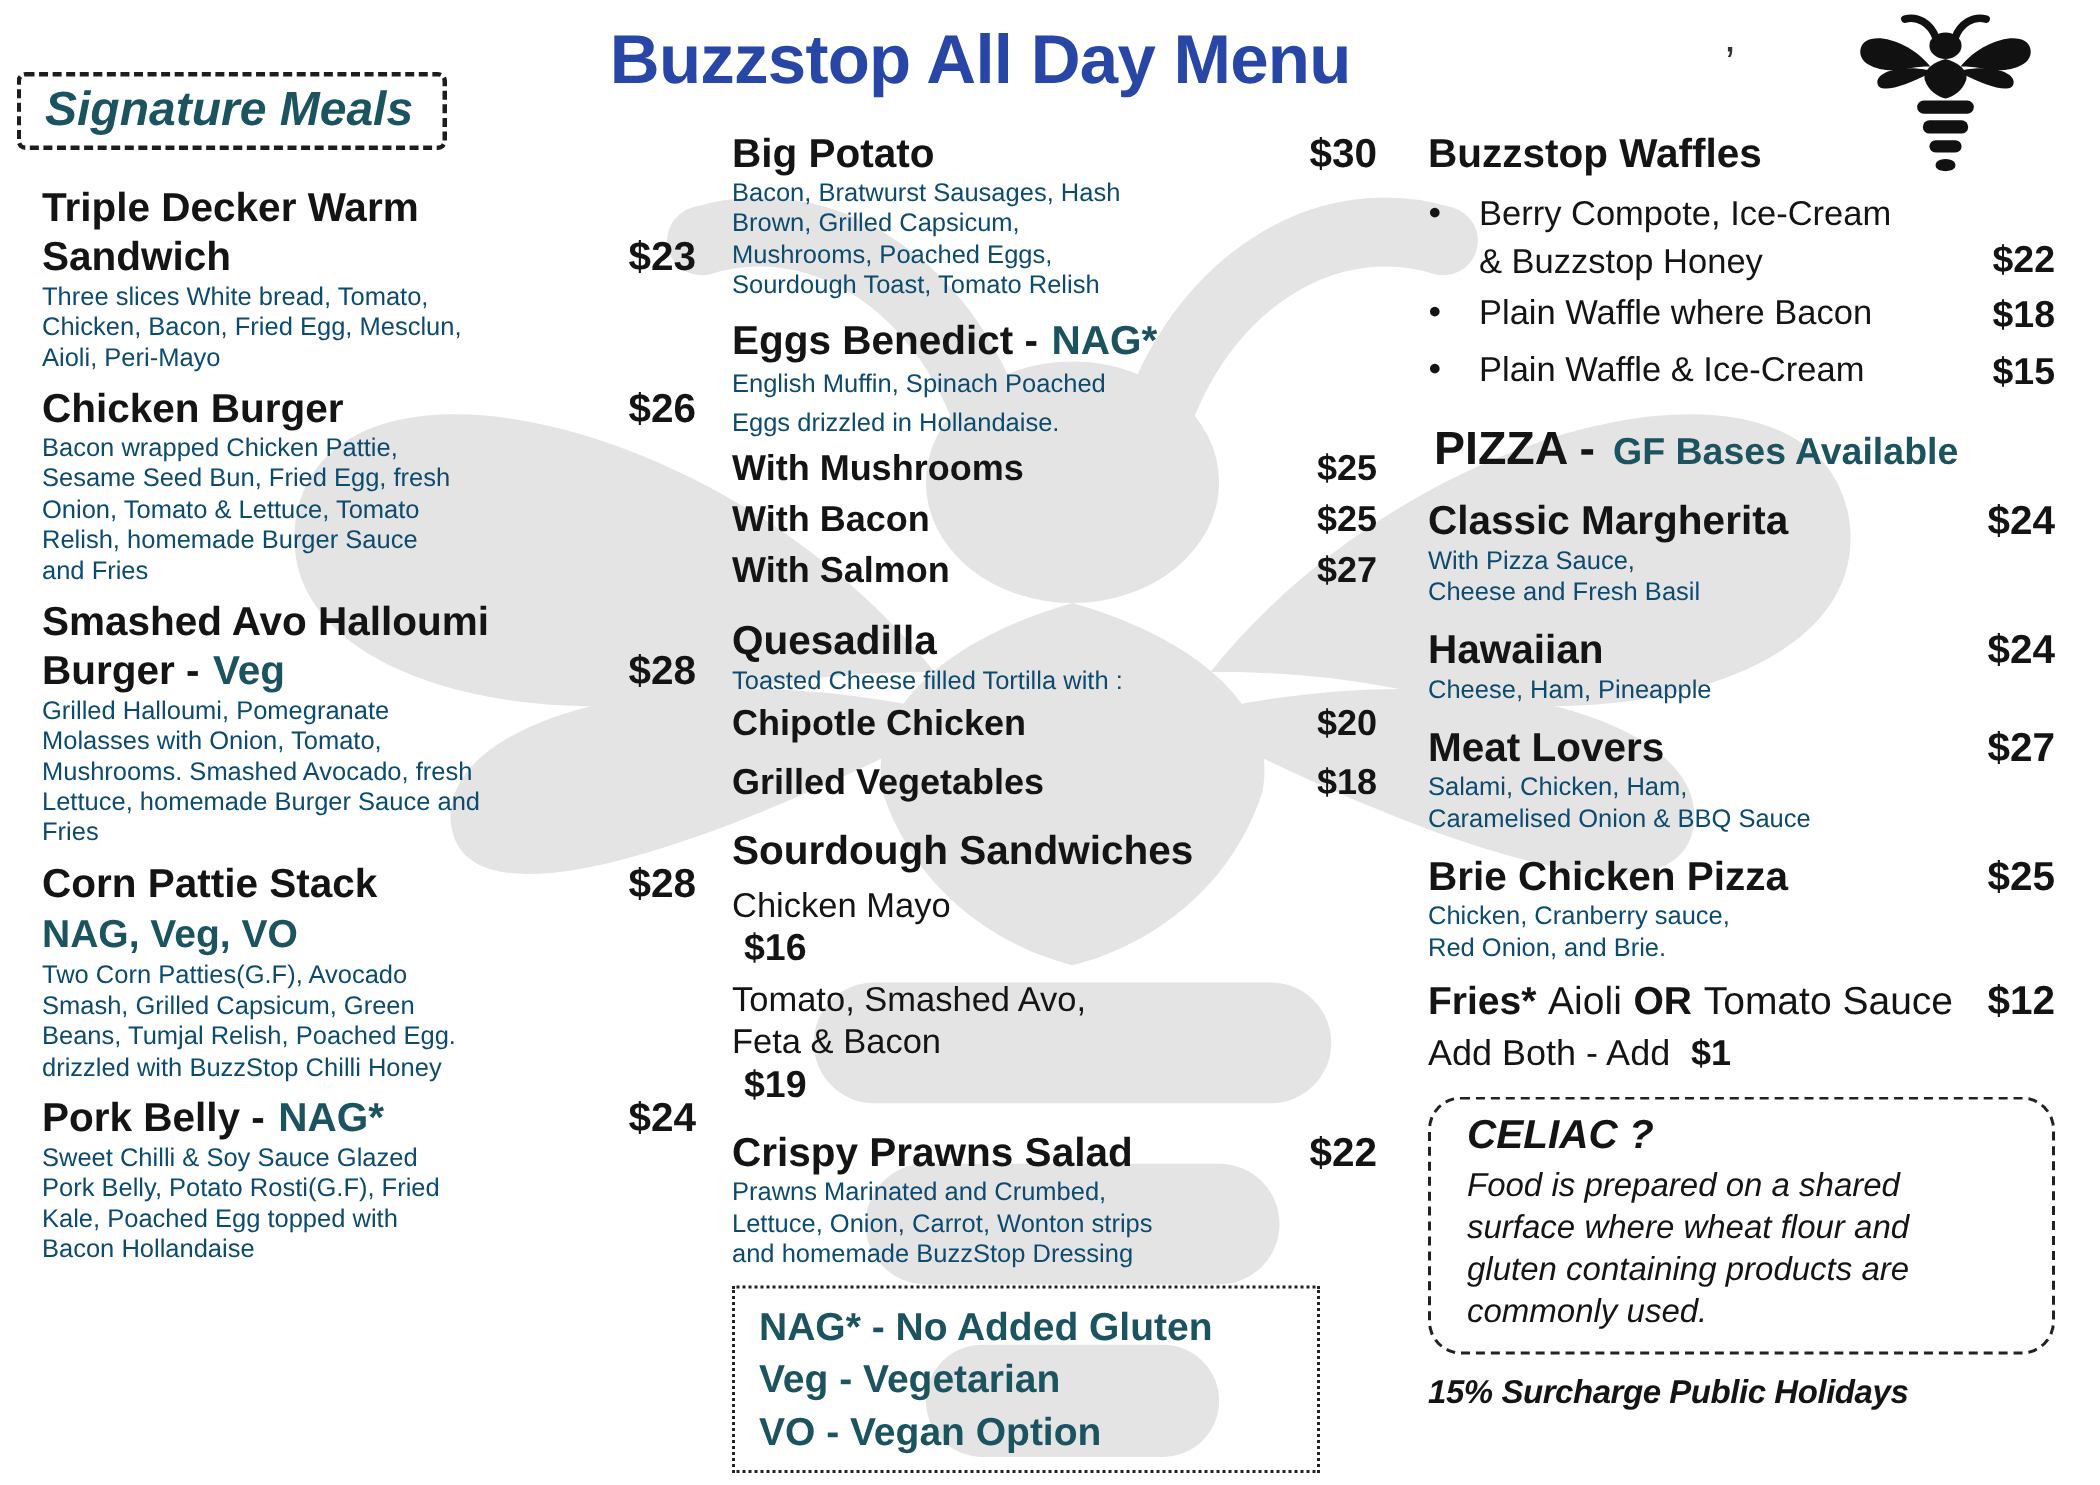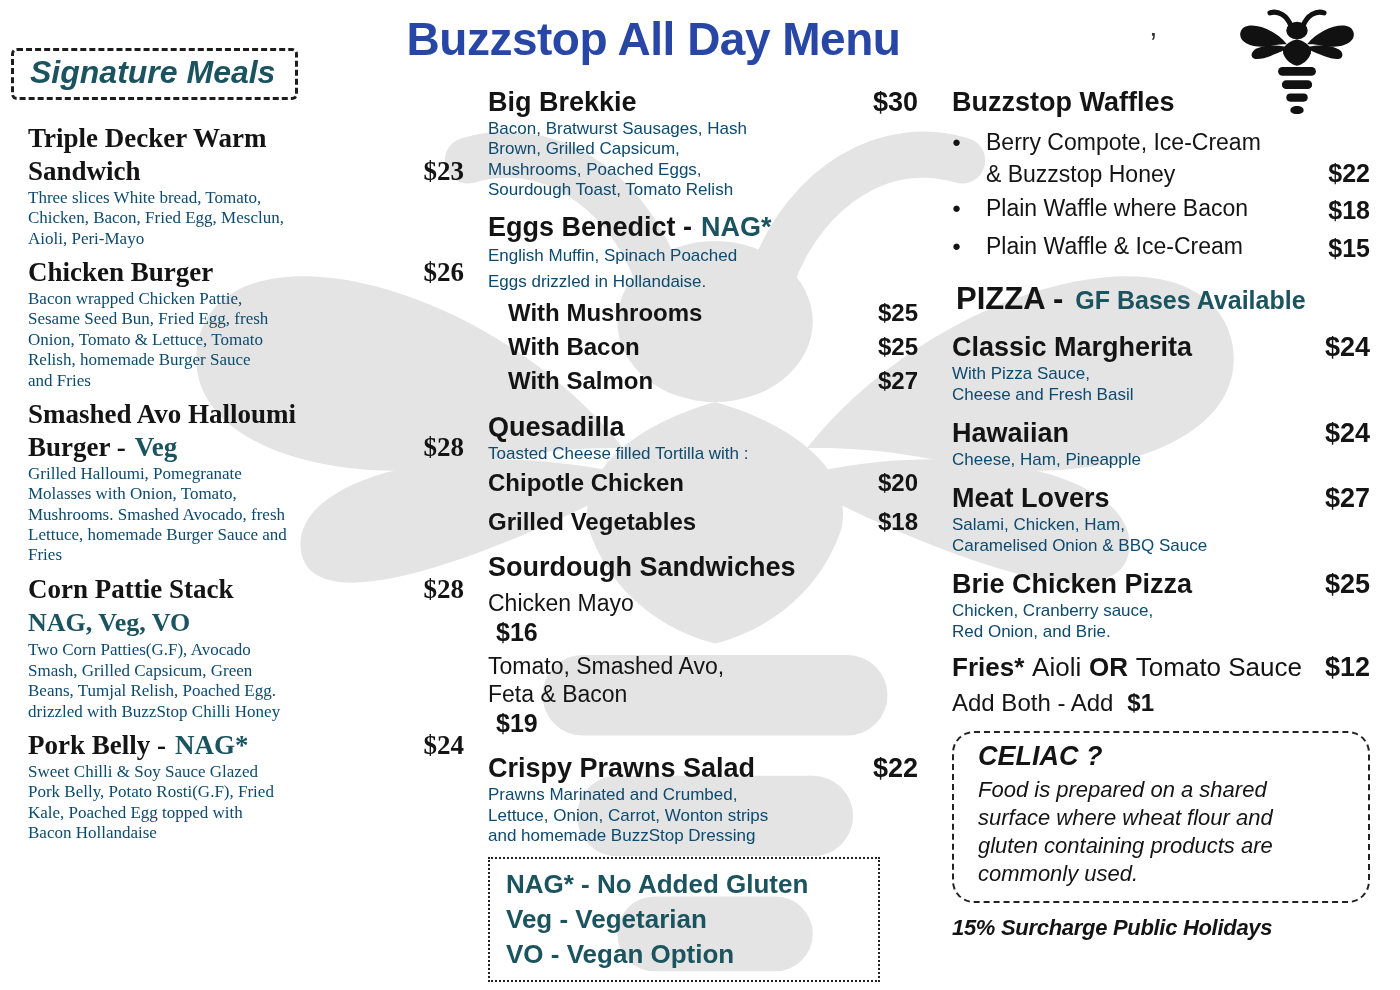--- a/index.html
+++ b/index.html
@@ -13,21 +13,21 @@
   
   #title{position:absolute;left:0;right:130px;top:12px;text-align:center;
          font-size:46px;font-weight:bold;letter-spacing:-0.5px;z-index:2;margin:0;padding-left:37px;}
   #deco-mark{position:absolute;left:1150px;top:26px;font-size:30px;color:#333;z-index:2;}
   #sig-box{position:absolute;left:11px;top:48px;border:3px dashed #1d1d1d;border-radius:6px;
            padding:3px 20px 6px 16px;z-index:2;font-style:italic;}
   #sig-box span{font-size:32px;font-weight:bold;}
   #logo{position:absolute;right:28px;top:4px;width:150px;height:126px;color:#111;z-index:2;}
   
   .col{position:absolute;z-index:1;}
-  #col-left  {left:28px; top:122px;width:436px;font-family:Liberation Serif, serif;}
+  #col-left  {left:28px; top:122px;width:436px;}
   #col-mid   {left:488px;top:86px; width:430px;}
   #col-right {left:952px;top:86px; width:418px;}
   
   .item{margin-bottom:7px;}
   .head{display:flex;justify-content:space-between;align-items:flex-end;}
   .name{font-size:27px;font-weight:bold;line-height:1.22;white-space:pre-line;flex:1;}
   .price{font-size:27px;font-weight:bold;line-height:1.22;margin-left:8px;white-space:nowrap;}
   .desc{font-size:17px;line-height:1.2;white-space:pre-line;color:#0c4a6e;}
   .desc-spaced{line-height:1.5;}
   .accent{margin-left:0.33em;}
@@ -166,36 +166,36 @@
 Kale, Poached Egg topped with
 Bacon Hollandaise</div>
     </div>
 
   </div>
 
   <div id="col-mid" class="col">
 
     <div class="item" style="margin-bottom:10px;">
       <div class="head">
-        <span class="name">Big Brekkie</span>
+        <span class="name">Big Potato</span>
         <span class="price">$30</span>
       </div>
       <div class="desc">Bacon, Bratwurst Sausages, Hash
 Brown, Grilled Capsicum,
 Mushrooms, Poached Eggs,
 Sourdough Toast, Tomato Relish</div>
     </div>
 
     <div class="item">
       <div class="head">
         <span class="name"><span>Eggs Benedict -</span><span class="accent accent-txt">NAG*</span></span>
       </div>
       <div class="desc desc-spaced">English Muffin, Spinach Poached
 Eggs drizzled in Hollandaise.</div>
-      <div style="margin-top:4px;margin-left:20px;">
+      <div style="margin-top:4px;">
         <div class="vrow">
           <span>With Mushrooms</span>
           <span class="vprice">$25</span>
         </div>
         <div class="vrow">
           <span>With Bacon</span>
           <span class="vprice">$25</span>
         </div>
         <div class="vrow">
           <span>With Salmon</span>

